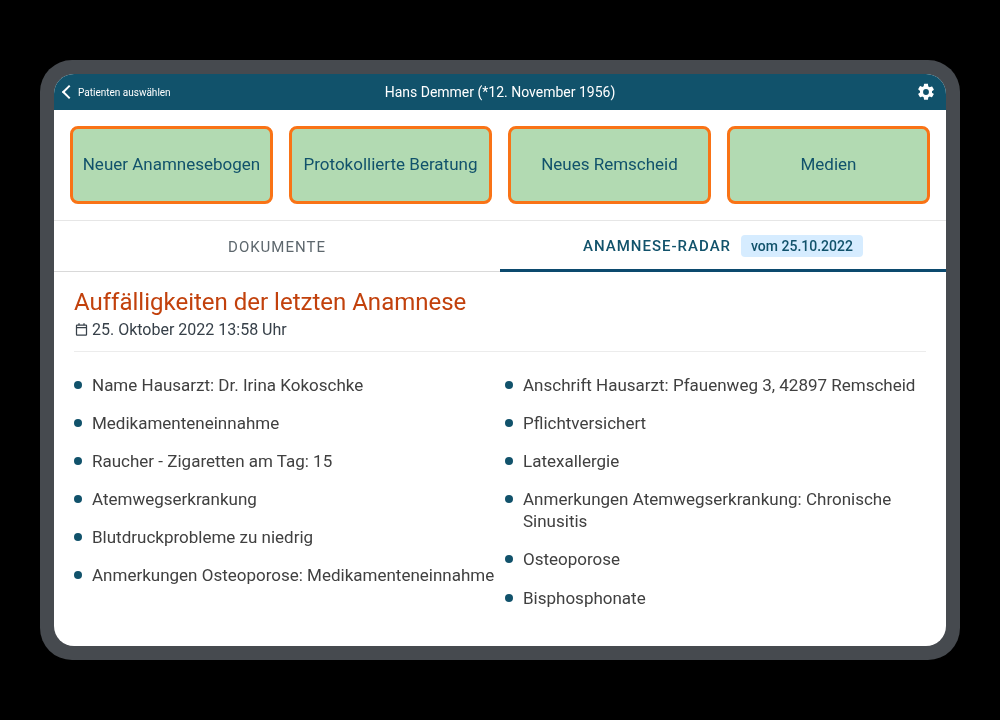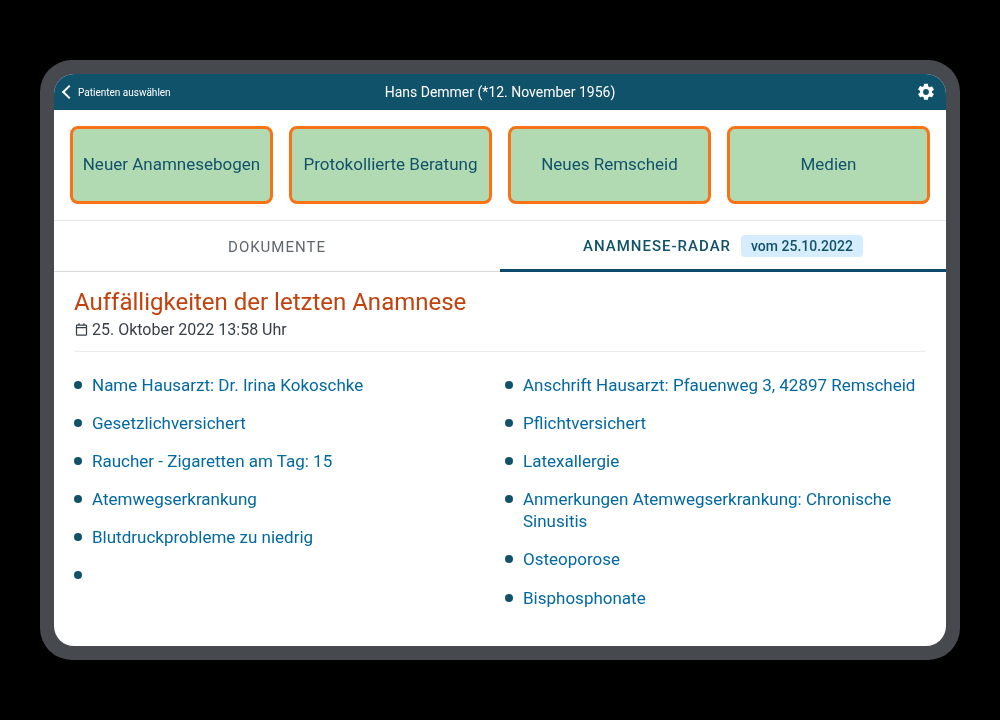--- a/index.html
+++ b/index.html
@@ -155,21 +155,21 @@
     column-count: 2;
     column-gap: 10px;
   }
   .bullet-item {
     break-inside: avoid;
     display: flex;
     align-items: flex-start;
     gap: 10px;
     padding: 8px 0;
     font-size: 17px;
-    color: #0369a1;
+    color: #404040;
     line-height: 1.3;
   }
   .bullet-dot {
     width: 8px;
     height: 8px;
     background: #11526b;
     border-radius: 50%;
     flex-shrink: 0;
     margin-top: 7px;
   }
@@ -227,36 +227,37 @@
         <span>25. Oktober 2022 13:58 Uhr</span>
       </div>
 
       <div class="bullet-grid" id="bullet-grid">
           <div class="bullet-item">
             <span class="bullet-dot"></span>
             <span>Name Hausarzt: Dr. Irina Kokoschke</span>
           </div>
           <div class="bullet-item">
             <span class="bullet-dot"></span>
-            <span>Gesetzlichversichert</span>
+            <span>Medikamenteneinnahme</span>
           </div>
           <div class="bullet-item">
             <span class="bullet-dot"></span>
             <span>Raucher - Zigaretten am Tag: 15</span>
           </div>
           <div class="bullet-item">
             <span class="bullet-dot"></span>
             <span>Atemwegserkrankung</span>
           </div>
           <div class="bullet-item">
             <span class="bullet-dot"></span>
             <span>Blutdruckprobleme zu niedrig</span>
           </div>
           <div class="bullet-item">
             <span class="bullet-dot"></span>
+            <span>Anmerkungen Osteoporose: Medikamenteneinnahme</span>
           </div>
           <div class="bullet-item">
             <span class="bullet-dot"></span>
             <span>Anschrift Hausarzt: Pfauenweg 3, 42897 Remscheid</span>
           </div>
           <div class="bullet-item">
             <span class="bullet-dot"></span>
             <span>Pflichtversichert</span>
           </div>
           <div class="bullet-item">

